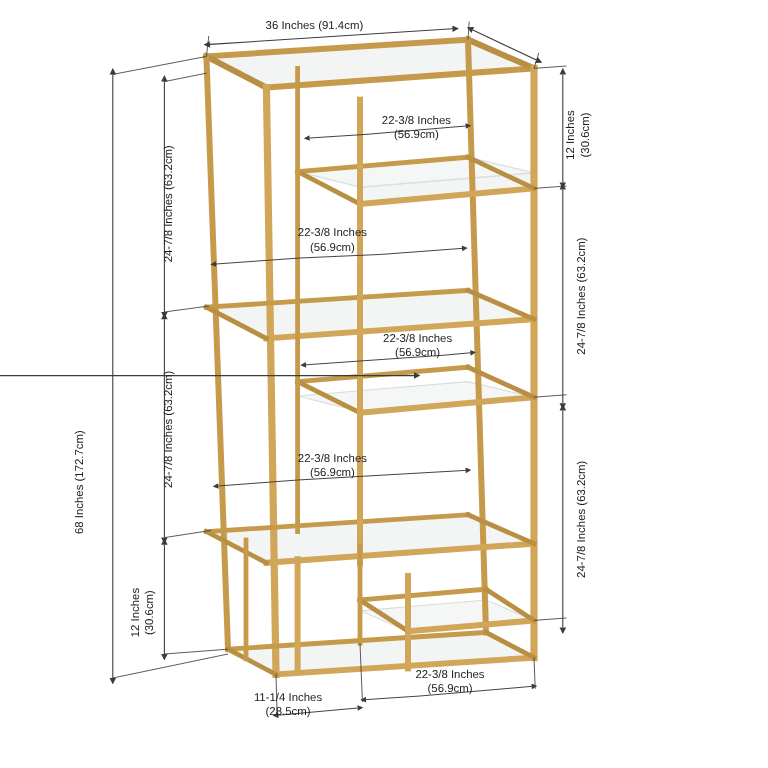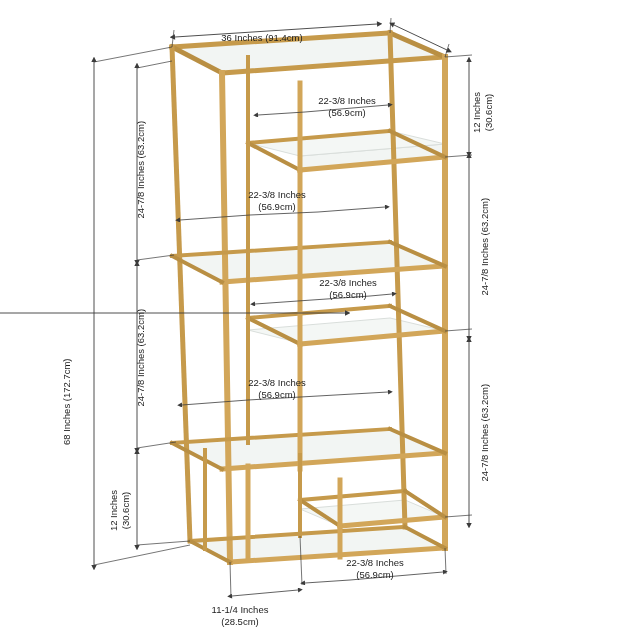--- a/index.html
+++ b/index.html
@@ -186,21 +186,21 @@
       <line x1="350" y1="580" x2="443" y2="572" stroke-width="0.8" marker-end="url(#arrowEnd)"></line>
       <line x1="350" y1="580" x2="305" y2="583" stroke-width="0.8" marker-end="url(#arrowEnd)"></line>
       <line x1="445" y1="548" x2="446" y2="574" stroke-width="0.7"></line>
       <line x1="300" y1="536" x2="302" y2="585" stroke-width="0.7"></line>
 
       <line x1="232" y1="596" x2="298" y2="590" stroke-width="0.8" marker-start="url(#arrowStart)" marker-end="url(#arrowEnd)"></line>
       <line x1="230" y1="562" x2="231" y2="598" stroke-width="0.7"></line>
     </g>
   </svg>
 
-  <div class="dim-label" style="left:192px; top:32px; width:140px;">
+  <div class="dim-label" style="left:192px; top:16px; width:140px;">
     <span>36 Inches (91.4cm)</span>
   </div>
 
 
   <div class="dim-label rot-left" style="left:-13px; top:396px; width:160px;">
     <span>68 Inches (172.7cm)</span>
   </div>
 
   <div class="dim-label rot-left" style="left:61px; top:164px; width:160px;">
     <span>24-7/8 Inches (63.2cm)</span>
@@ -246,18 +246,18 @@
   <div class="dim-label" style="left:232px; top:377px; width:90px;">
     <span>22-3/8 Inches</span>
     <span class="l2">(56.9cm)</span>
   </div>
 
   <div class="dim-label" style="left:330px; top:557px; width:90px;">
     <span>22-3/8 Inches</span>
     <span class="l2">(56.9cm)</span>
   </div>
 
-  <div class="dim-label" style="left:193px; top:604px; width:94px;">
+  <div class="dim-label" style="left:193px; top:576px; width:94px;">
     <span>11-1/4 Inches</span>
     <span class="l2">(28.5cm)</span>
   </div>
 
 </div>
 
 </body></html>

